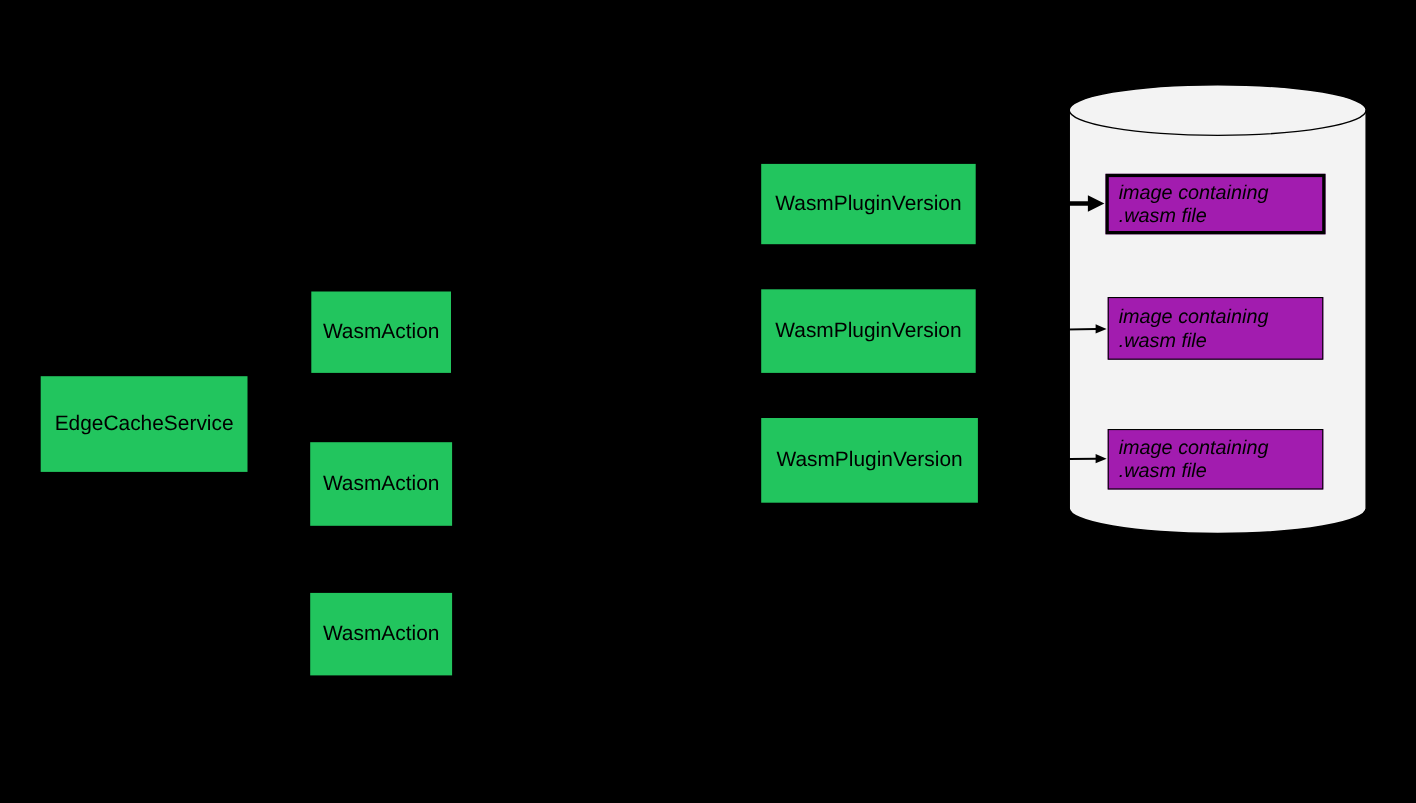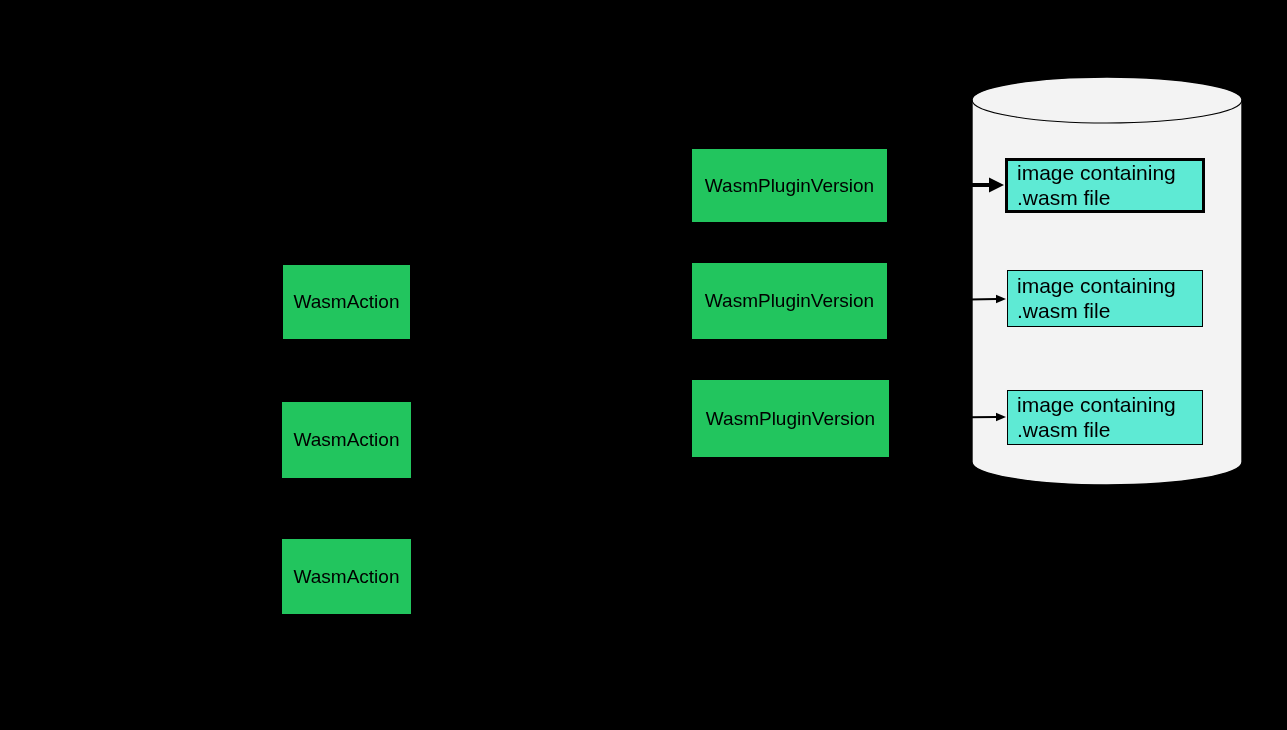--- a/index.html
+++ b/index.html
@@ -31,31 +31,32 @@
     display: flex;
     align-items: center;
     justify-content: center;
     text-align: center;
     box-sizing: border-box;
     z-index: 2;
     line-height: 1.15;
   }
   .imgbox {
     position: absolute;
-    background: #5eead4;
+    background: #a21caf;
     color: #000000;
     border: 1px solid #000000;
     box-sizing: border-box;
     display: flex;
     align-items: center;
-    font-size: 21px;
+    font-size: 18px;
     line-height: 1.16;
     padding-left: 9px;
     white-space: pre-line;
     z-index: 2;
+    font-style: italic;
   }
   .imgbox.bold {
     border-width: 3px;
   }
 </style>
 </head>
 <body>
 
 <div id="canvas">
 
@@ -74,20 +75,21 @@
       <line x1="887" y1="301" x2="997" y2="299" stroke="#000000" stroke-width="1.8"></line>
       <polygon points="1006,299 996,294.8 996,303.2" fill="#000000"></polygon>
     </g>
 
     <g>
       <line x1="889" y1="418" x2="997" y2="417" stroke="#000000" stroke-width="1.8"></line>
       <polygon points="1006,417 996,412.8 996,421.2" fill="#000000"></polygon>
     </g>
   </svg>
 
+  <div class="node" style="left:37px; top:342px; width:188px; height:87px;">EdgeCacheService</div>
 
   <div class="node" style="left:283px; top:265px; width:127px; height:74px;">WasmAction</div>
 
   <div class="node" style="left:282px; top:402px; width:129px; height:76px;">WasmAction</div>
 
   <div class="node" style="left:282px; top:539px; width:129px; height:75px;">WasmAction</div>
 
 
   <div class="node" style="left:692px; top:149px; width:195px; height:73px;">WasmPluginVersion</div>
 

